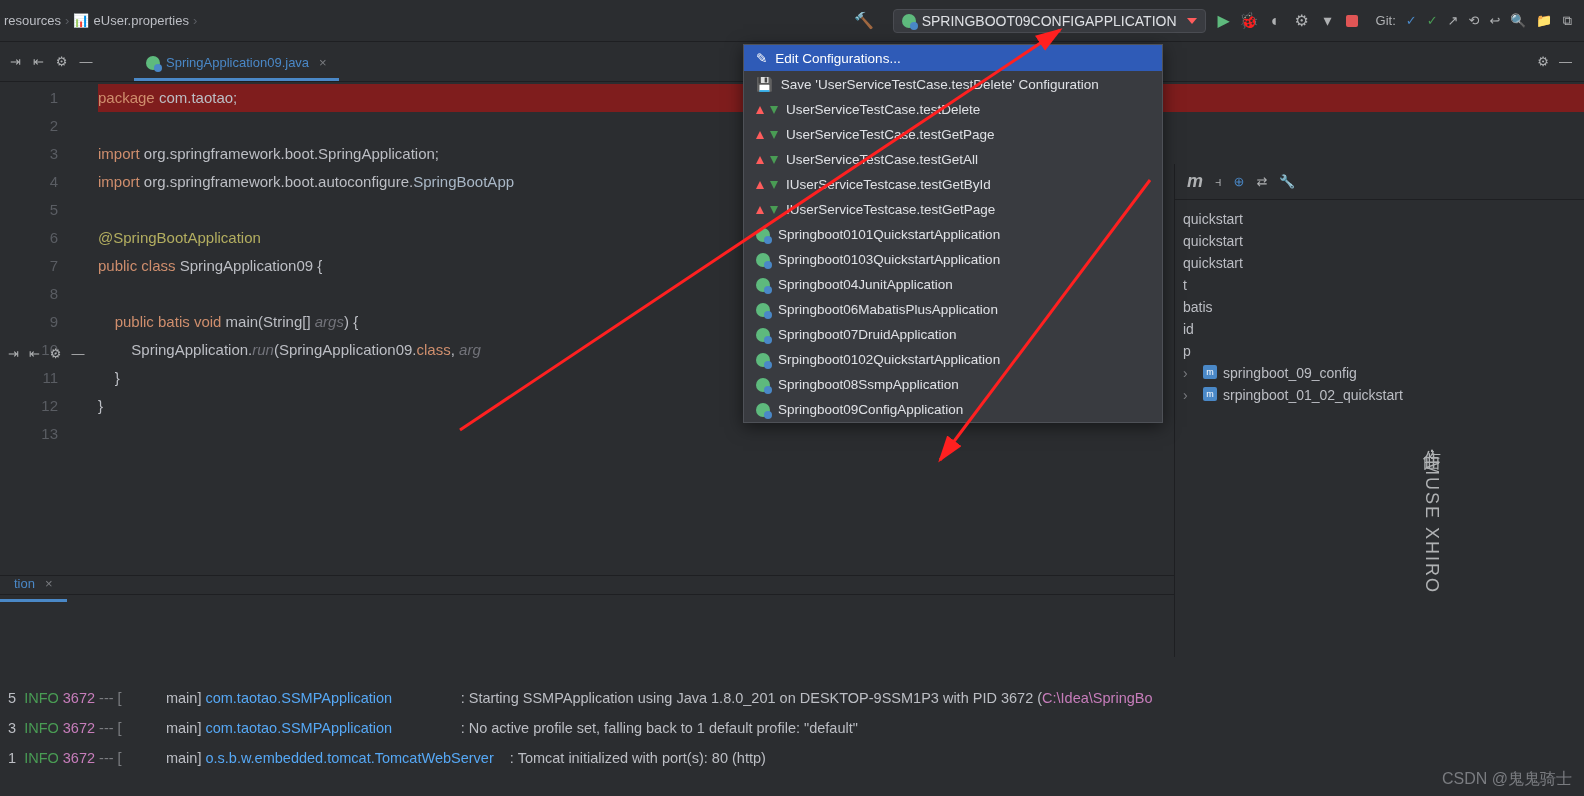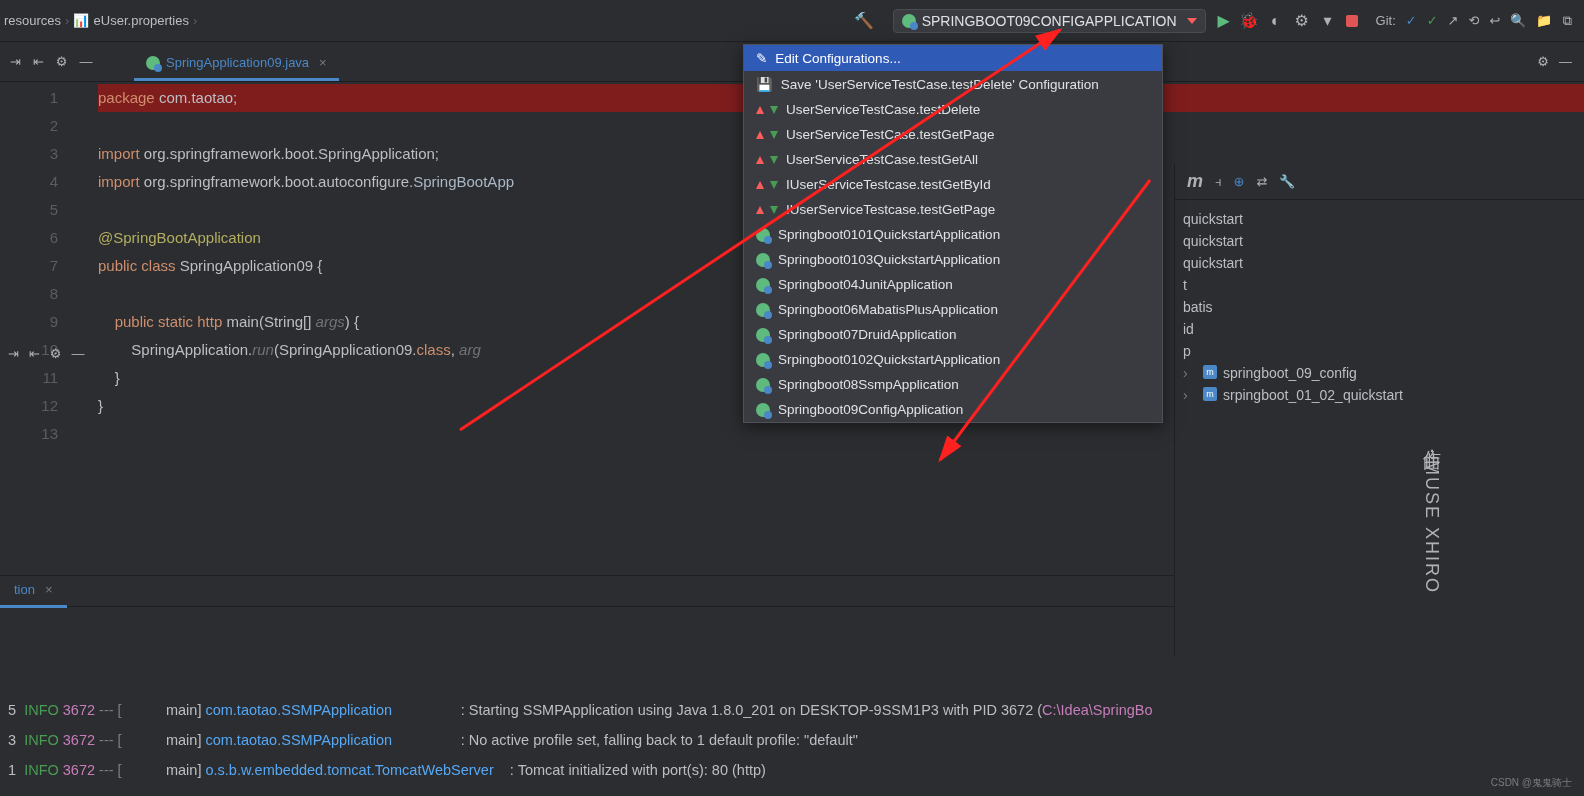--- a/index.html
+++ b/index.html
@@ -48,33 +48,33 @@
 .spring-ico{position:relative;width:14px;height:14px;border-radius:50%;background:#5eba7d;display:inline-block}
 .spring-ico::after{content:'';position:absolute;right:-2px;bottom:-2px;width:8px;height:8px;background:#4a88c7;border-radius:50%}
 .junit-ico{width:0;height:0;border-left:4px solid transparent;border-right:4px solid transparent;border-bottom:8px solid #ff5c5c;display:inline-block;margin-right:2px}
 .junit-ico2{width:0;height:0;border-left:4px solid transparent;border-right:4px solid transparent;border-top:8px solid #499c54;display:inline-block;margin-left:-4px}
 .right-panel{position:absolute;right:0;top:82px;width:410px;height:493px;background:#2b2d30;border-left:1px solid #1e1f22}
 .rp-toolbar{height:36px;display:flex;align-items:center;gap:12px;padding:0 12px;border-bottom:1px solid #1e1f22}
 .rp-body{padding:8px 4px}
 .tree-item{display:flex;align-items:flex-start;gap:6px;padding:3px 4px;color:#bcbec4;font-size:14px}
 .tree-chev{width:14px;color:#7a7c80}
 .tree-mod{width:14px;height:14px;background:#4a88c7;border-radius:2px;font-size:9px;color:#fff;display:inline-flex;align-items:center;justify-content:center}
-.bottom-tabs{height:32px;background:#2b2d30;border-top:1px solid #1e1f22;border-bottom:1px solid #1e1f22;display:flex;align-items:center}
+.bottom-tabs{height:20px;background:#2b2d30;border-top:1px solid #1e1f22;border-bottom:1px solid #1e1f22;display:flex;align-items:center}
 .btab{padding:8px 14px;color:#bcbec4;font-size:13px;display:flex;align-items:center;gap:6px}
 .btab.active{border-bottom:3px solid #4a88c7;color:#4a88c7}
 .console{background:#2b2d30;height:225px;padding:88px 8px 8px 8px;font-family:'JetBrains Mono',Consolas,monospace;font-size:14.5px;line-height:30px;overflow:hidden}
 .log-line{white-space:pre;color:#bcbec4}
 .log-info{color:#499c54}
 .log-pid{color:#c77dbb}
 .log-sep{color:#7a7c80}
 .log-cls{color:#56a8f5}
 .log-link{color:#c77dbb;}
 .arrow-overlay{position:absolute;pointer-events:none;z-index:200;top:0;left:0}
 .watermark{position:absolute;right:140px;top:436px;writing-mode:vertical-rl;color:#afb1b3;font-size:18px;letter-spacing:2px}
-.csdn{position:absolute;right:12px;bottom:6px;color:#7a7c80;font-size:10px}
+.csdn{position:absolute;right:12px;bottom:6px;color:#7a7c80;font-size:16px}
 .hammer{color:#4d8a6a;font-size:16px;margin-right:8px}
 .mvn-m{font-style:italic;font-weight:bold;color:#afb1b3;font-size:18px}
 </style>
 </head>
 <body>
 
 <div class="top-bar">
   <div class="breadcrumb">
     <span class="crumb">resources</span>
     <span class="chev">›</span>
@@ -148,21 +148,21 @@
   </div>
   <div class="code">
     <div class="code-line highlight-line"><span class="kw">package </span><span class="tao">com.taotao</span><span>;</span></div>
     <div class="code-line"></div>
     <div class="code-line"><span class="kw">import </span><span class="pkg">org.springframework.boot.SpringApplication;</span></div>
     <div class="code-line"><span class="kw">import </span><span class="pkg">org.springframework.boot.autoconfigure.</span><span class="imp-cls">SpringBootApp</span></div>
     <div class="code-line"></div>
     <div class="code-line"><span class="ann">@SpringBootApplication</span></div>
     <div class="code-line"><span class="kw">public class </span><span class="cls">SpringApplication09 </span><span>{</span></div>
     <div class="code-line"></div>
-    <div class="code-line"><span class="kw">    public static http </span><span class="mtd">main</span><span>(String[] </span><span class="italic">args</span><span>) {</span></div>
+    <div class="code-line"><span class="kw">    public batis void </span><span class="mtd">main</span><span>(String[] </span><span class="italic">args</span><span>) {</span></div>
     <div class="code-line"><span>        SpringApplication.</span><span class="italic">run</span><span>(SpringApplication09.</span><span class="kw">class</span><span>, </span><span class="italic">arg</span></div>
     <div class="code-line"><span>    }</span></div>
     <div class="code-line"><span>}</span></div>
     <div class="code-line"></div>
   </div>
 
   <div class="right-panel">
     <div class="rp-toolbar">
       <span class="mvn-m">m</span>
       <span class="toolbtn">⫞</span>

